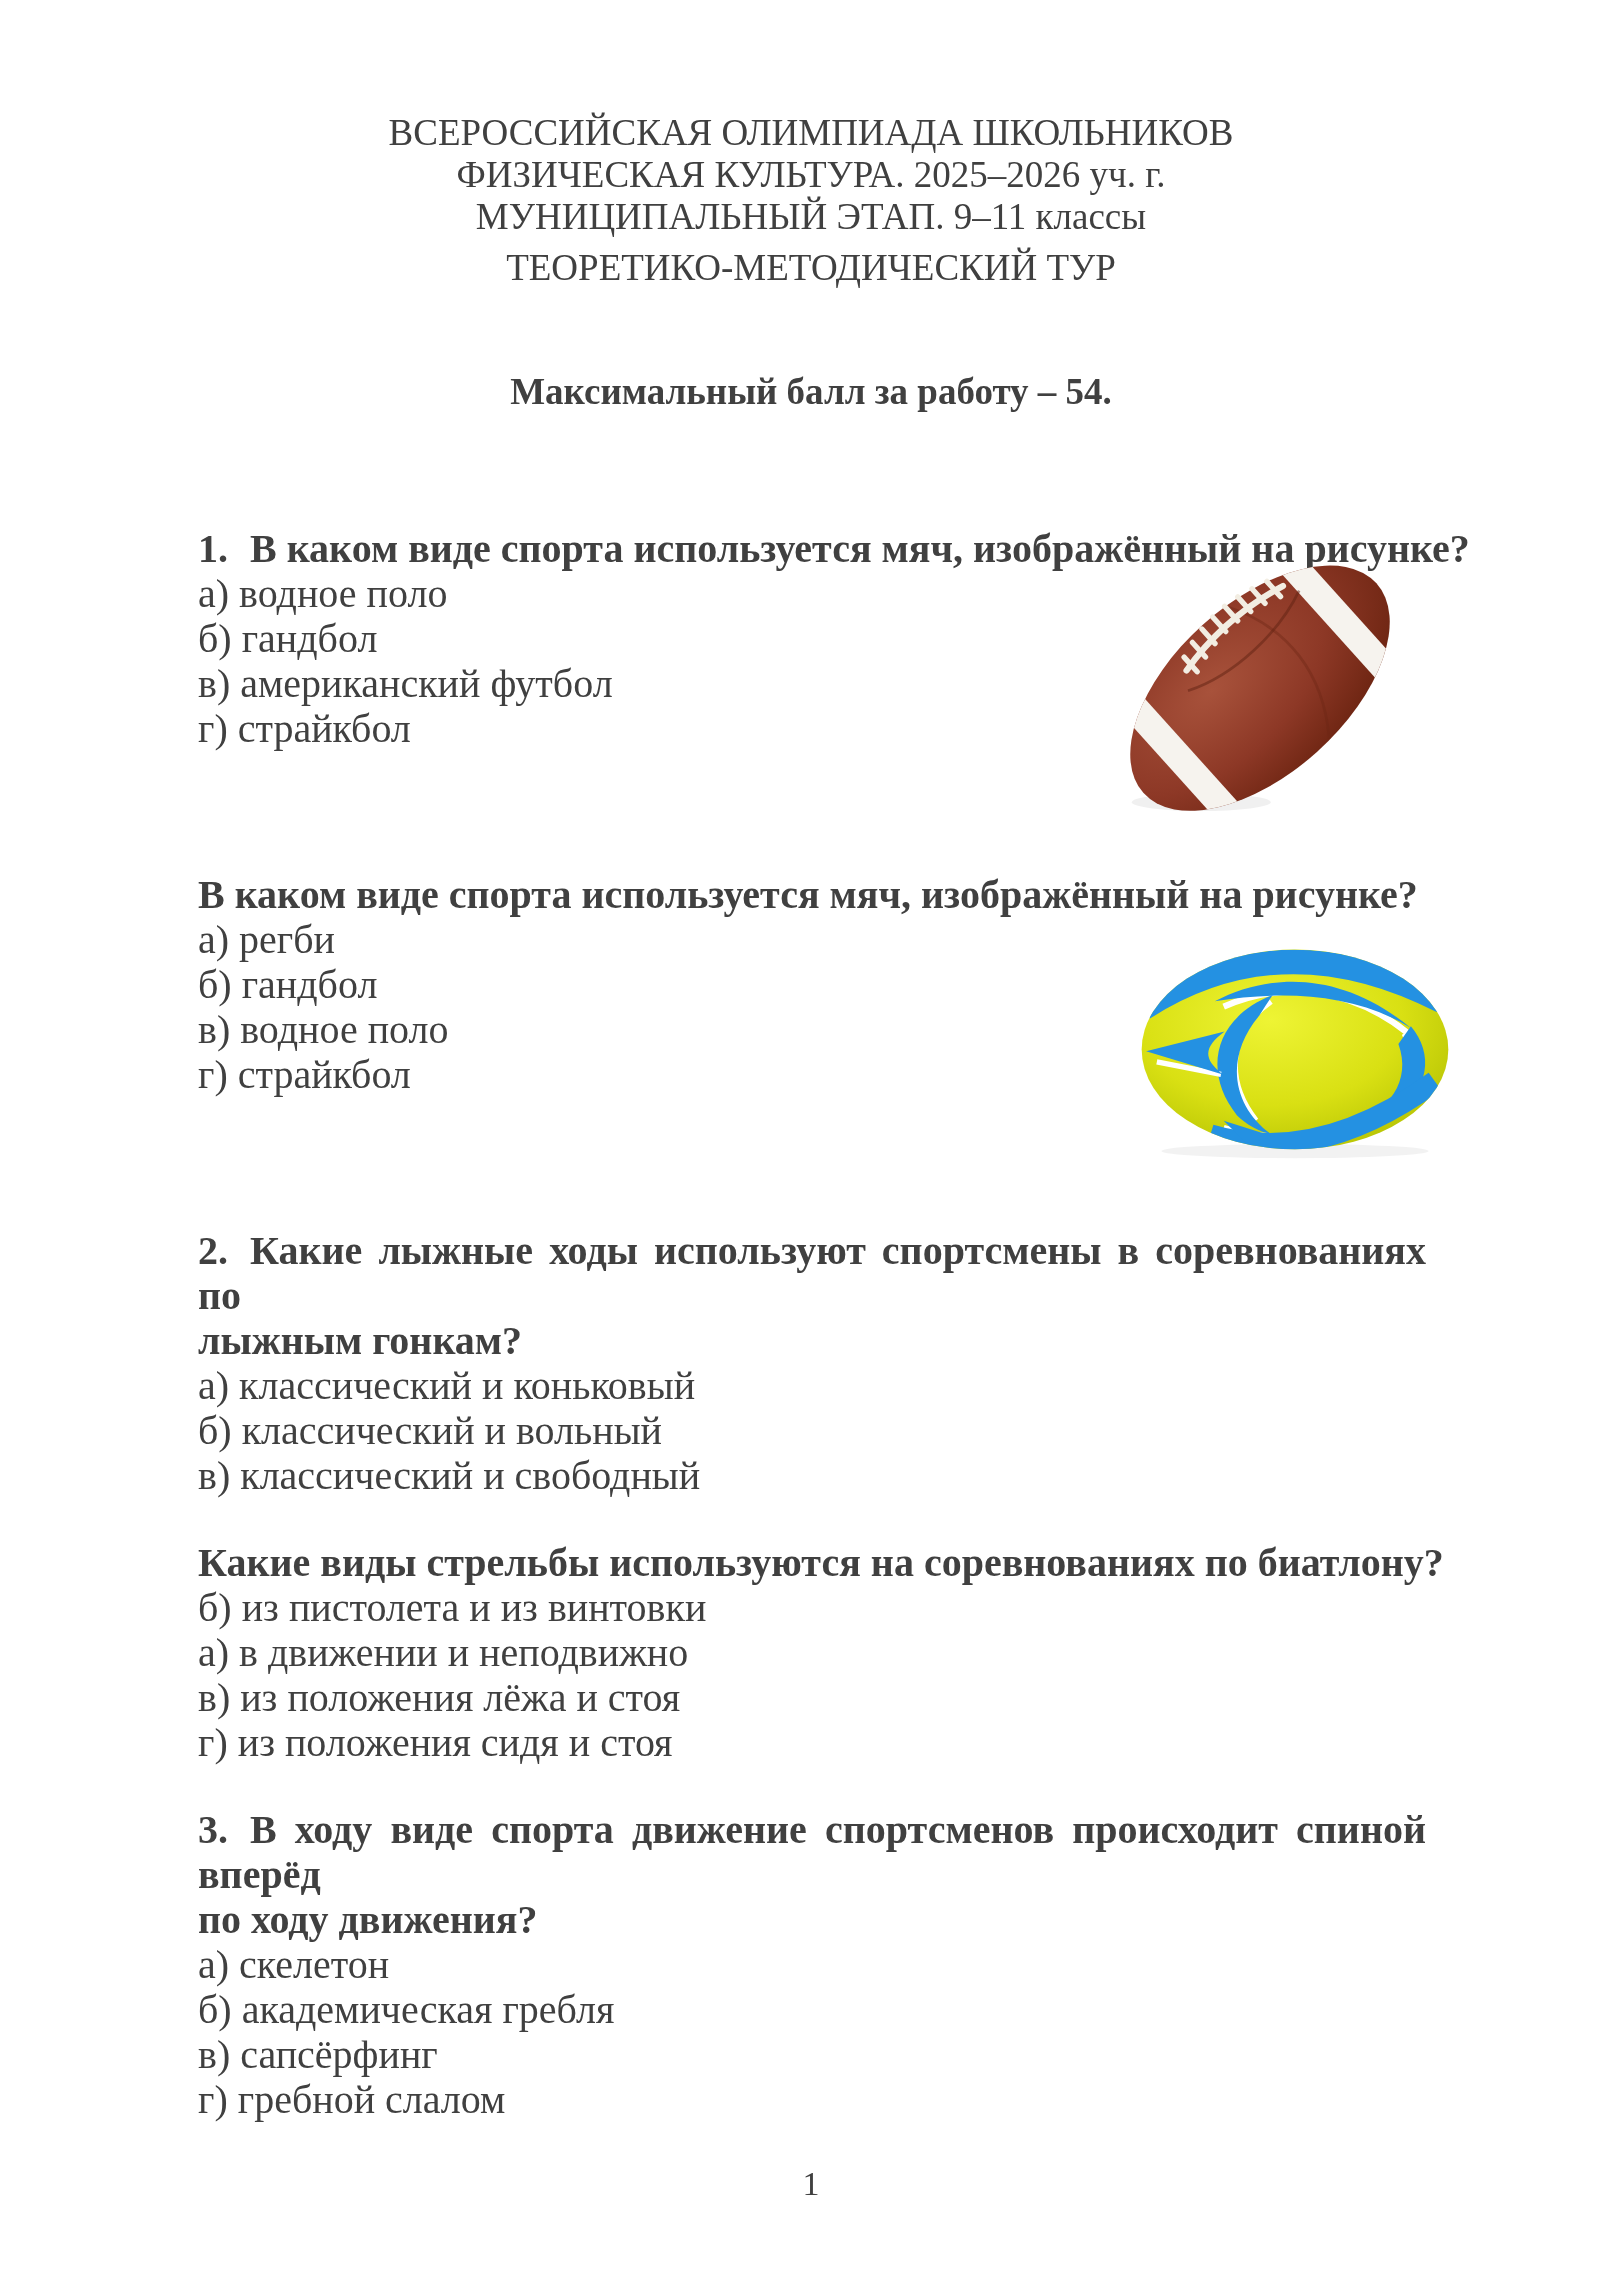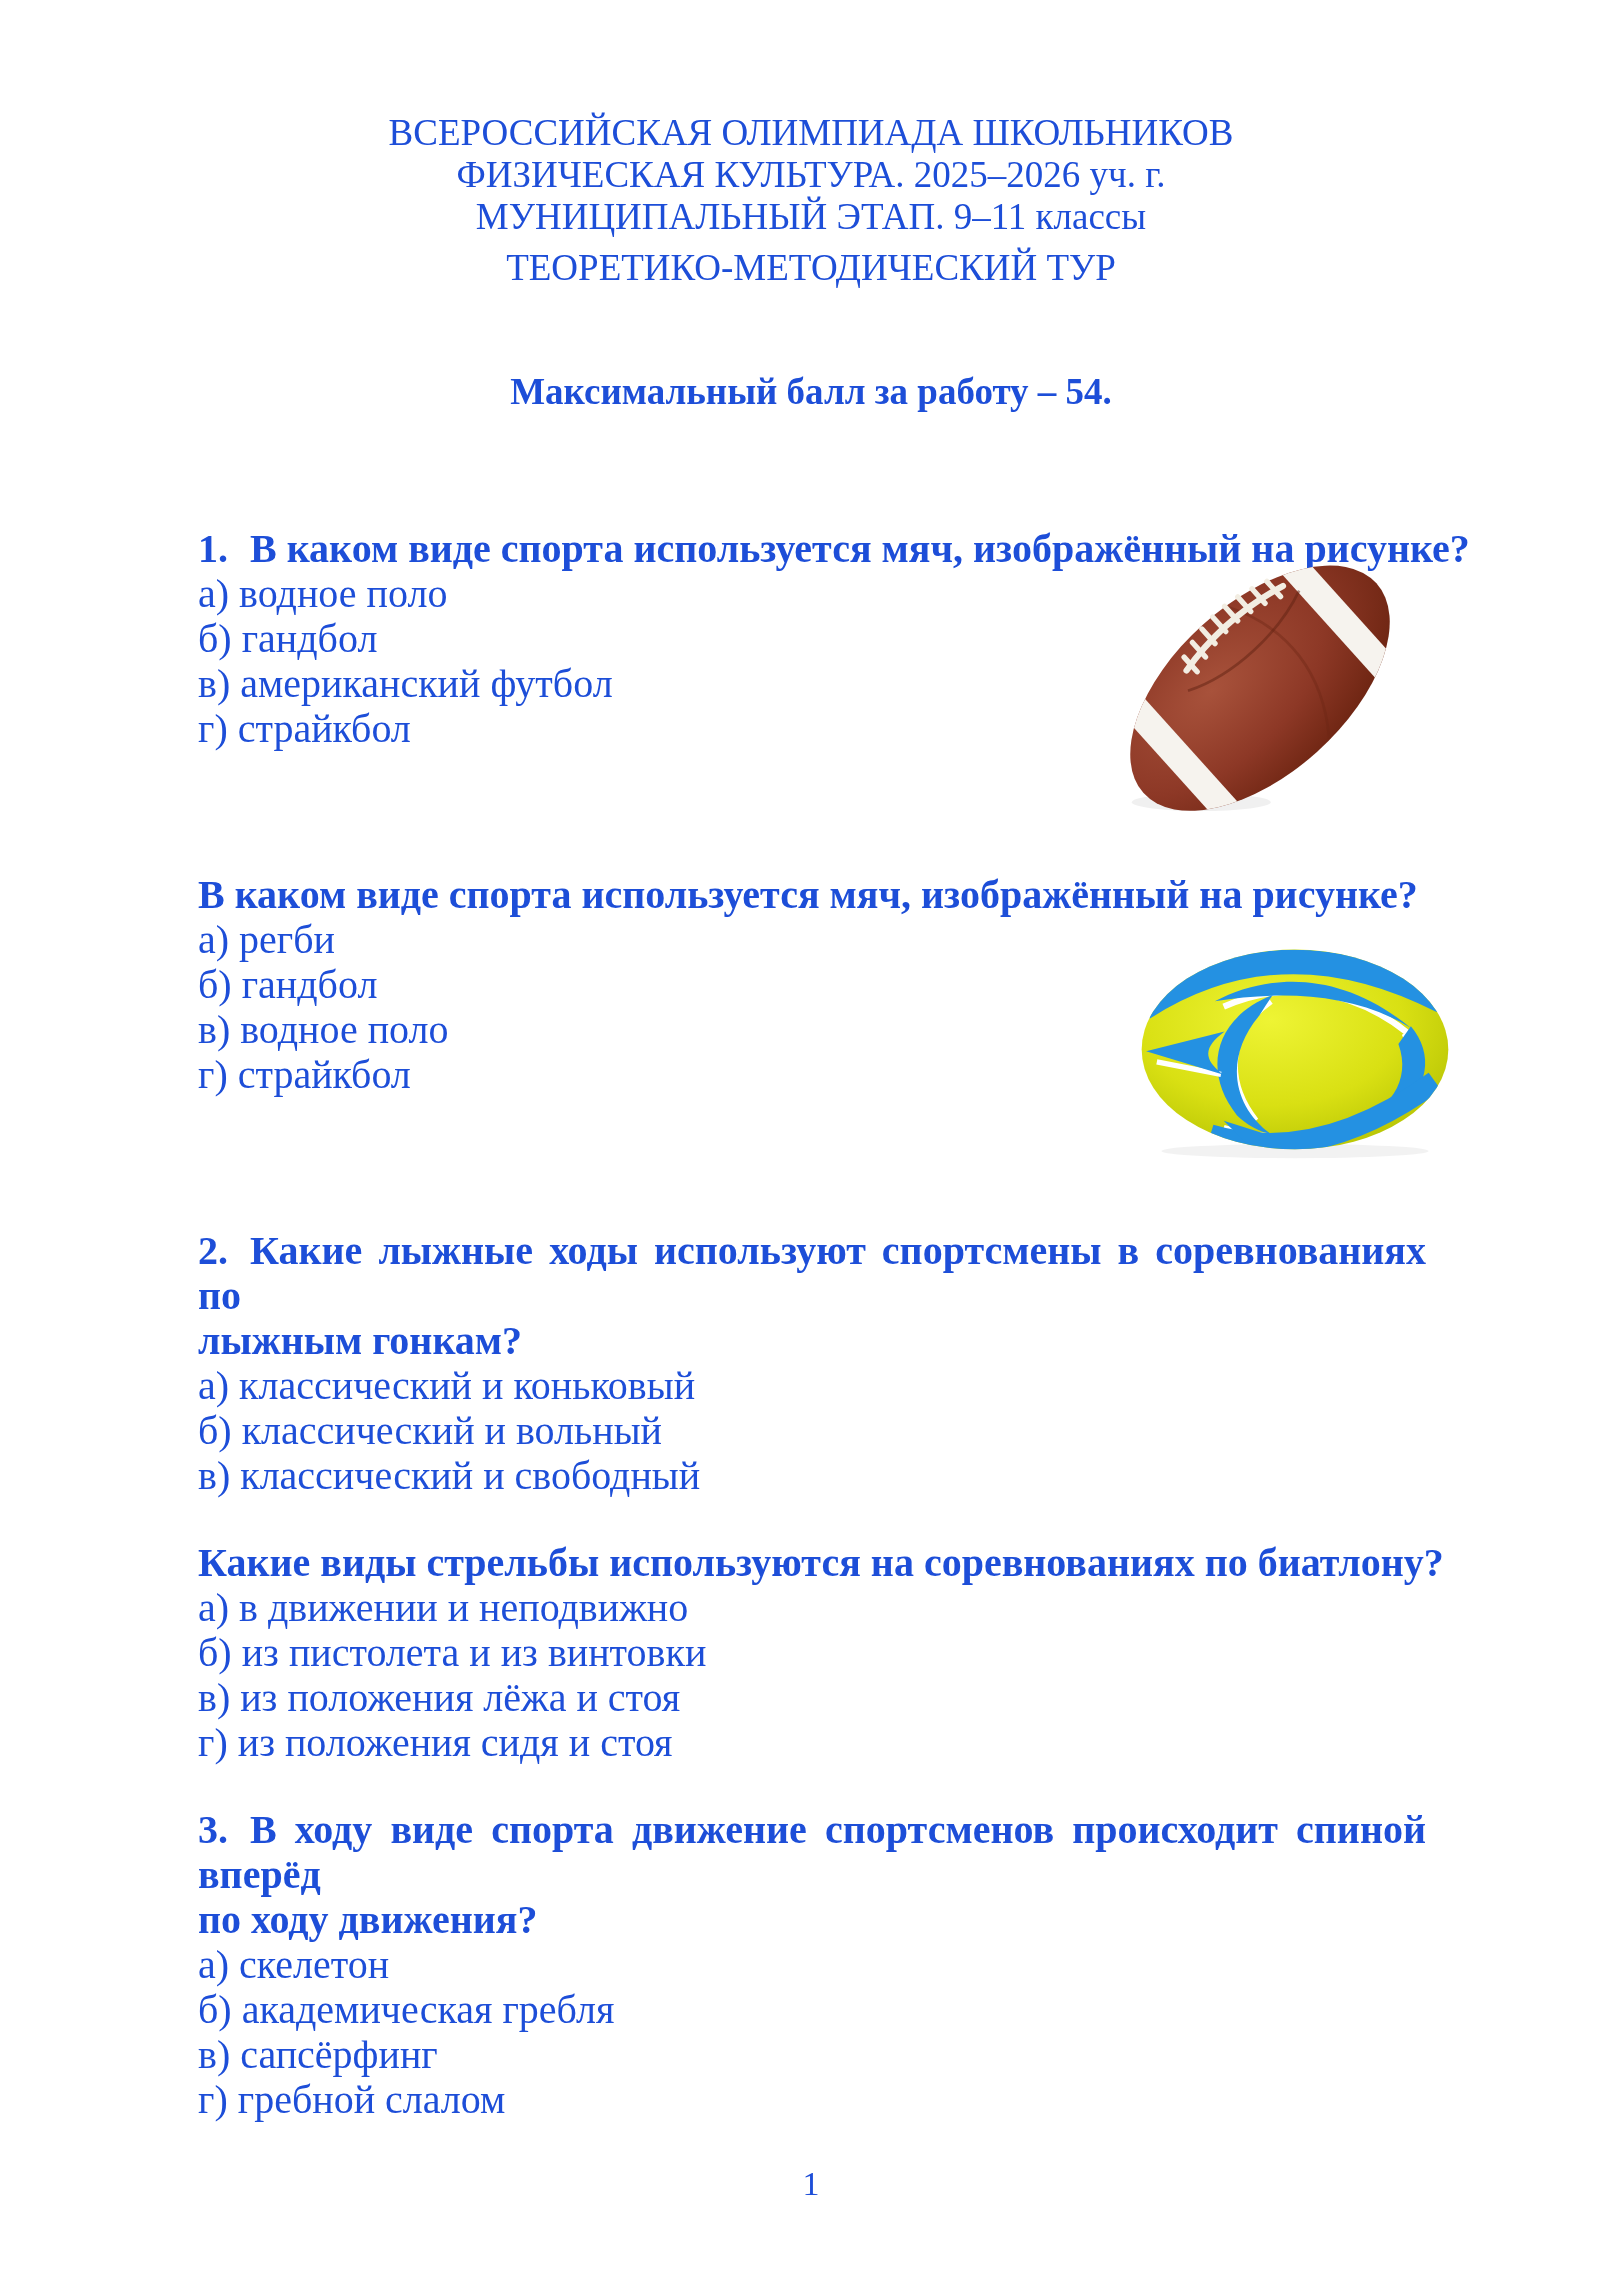--- a/index.html
+++ b/index.html
@@ -1,21 +1,21 @@
 <!DOCTYPE html>
 <html lang="ru" style="font-size:14.3px"><head>
 <meta charset="utf-8">
 <style>
   html, body { margin: 0; padding: 0; background: #ffffff; }
   .page {
     position: relative;
     width: 1622px;
     height: 2240px;
     background: #ffffff;
-    color: #1d4ed8;
+    color: #404040;
     font-family: "Liberation Serif", "DejaVu Serif", serif;
     overflow: hidden;
   }
   .doc-header {
     position: absolute;
     top: 112px; left: 0; width: 100%;
     text-align: center;
     font-size: 37px;
     line-height: 42px;
     font-weight: 400;
@@ -159,22 +159,22 @@
   <div class="q" style="top:1228px">
     <div class="q-head stretch"><span class="q-num">2.</span><span>Какие лыжные ходы используют спортсмены в соревнованиях по</span></div>
     <div class="q-head wrap2">лыжным гонкам?</div>
     <div class="opt">а) классический и коньковый</div>
     <div class="opt">б) классический и вольный</div>
     <div class="opt">в) классический и свободный</div>
   </div>
 
   <div class="q" style="top:1540px">
     <div class="q-head">Какие виды стрельбы используются на соревнованиях по биатлону?</div>
+    <div class="opt">б) из пистолета и из винтовки</div>
     <div class="opt">а) в движении и неподвижно</div>
-    <div class="opt">б) из пистолета и из винтовки</div>
     <div class="opt">в) из положения лёжа и стоя</div>
     <div class="opt">г) из положения сидя и стоя</div>
   </div>
 
   <div class="q" style="top:1807px">
     <div class="q-head stretch"><span class="q-num">3.</span><span>В ходу виде спорта движение спортсменов происходит спиной вперёд</span></div>
     <div class="q-head wrap2">по ходу движения?</div>
     <div class="opt">а) скелетон</div>
     <div class="opt">б) академическая гребля</div>
     <div class="opt">в) сапсёрфинг</div>

